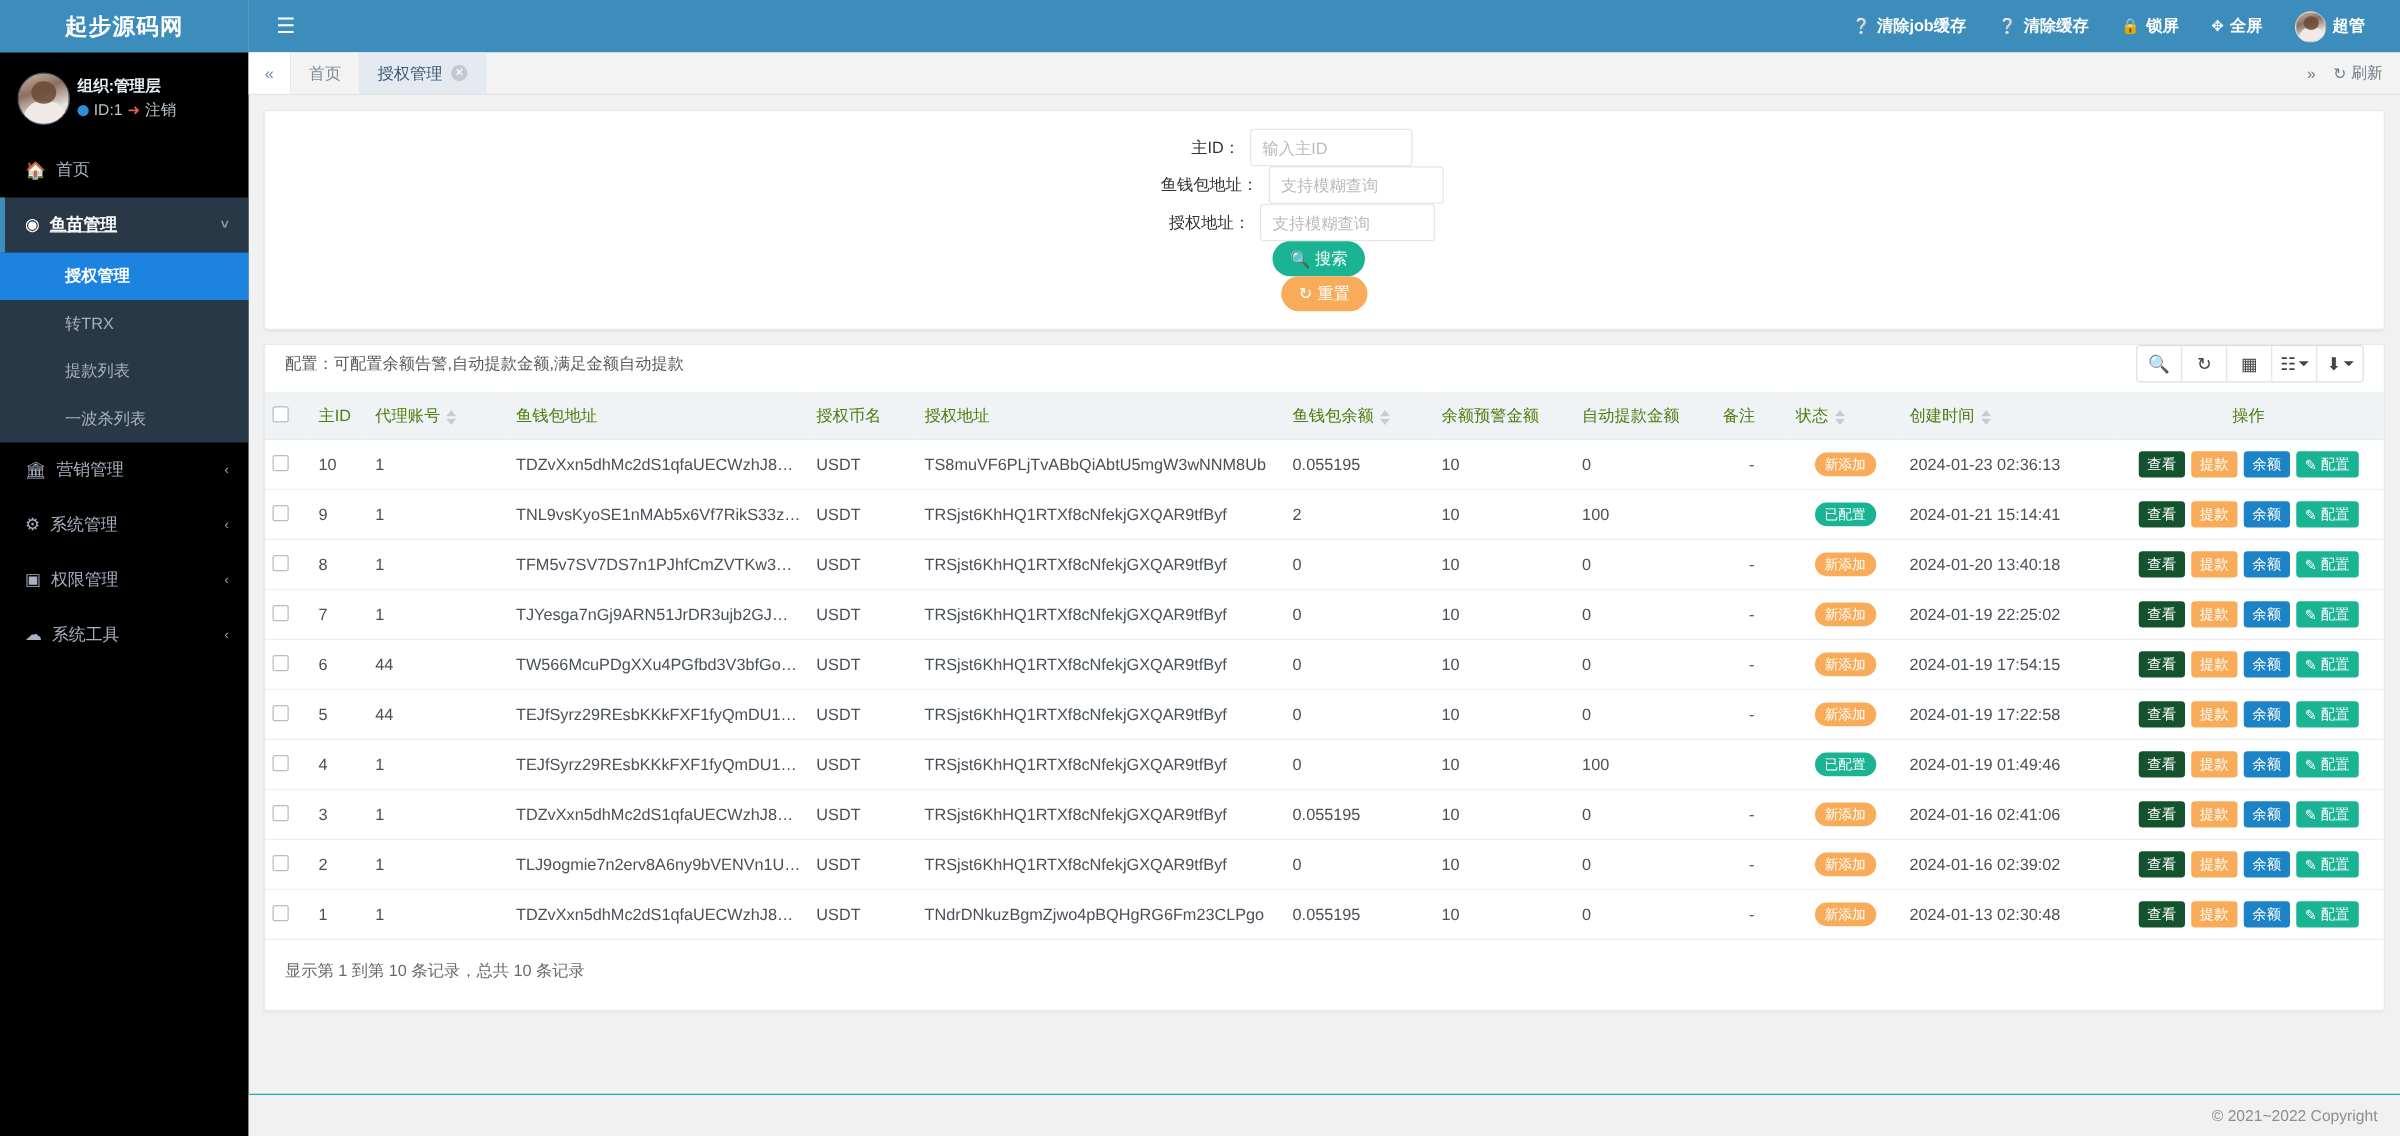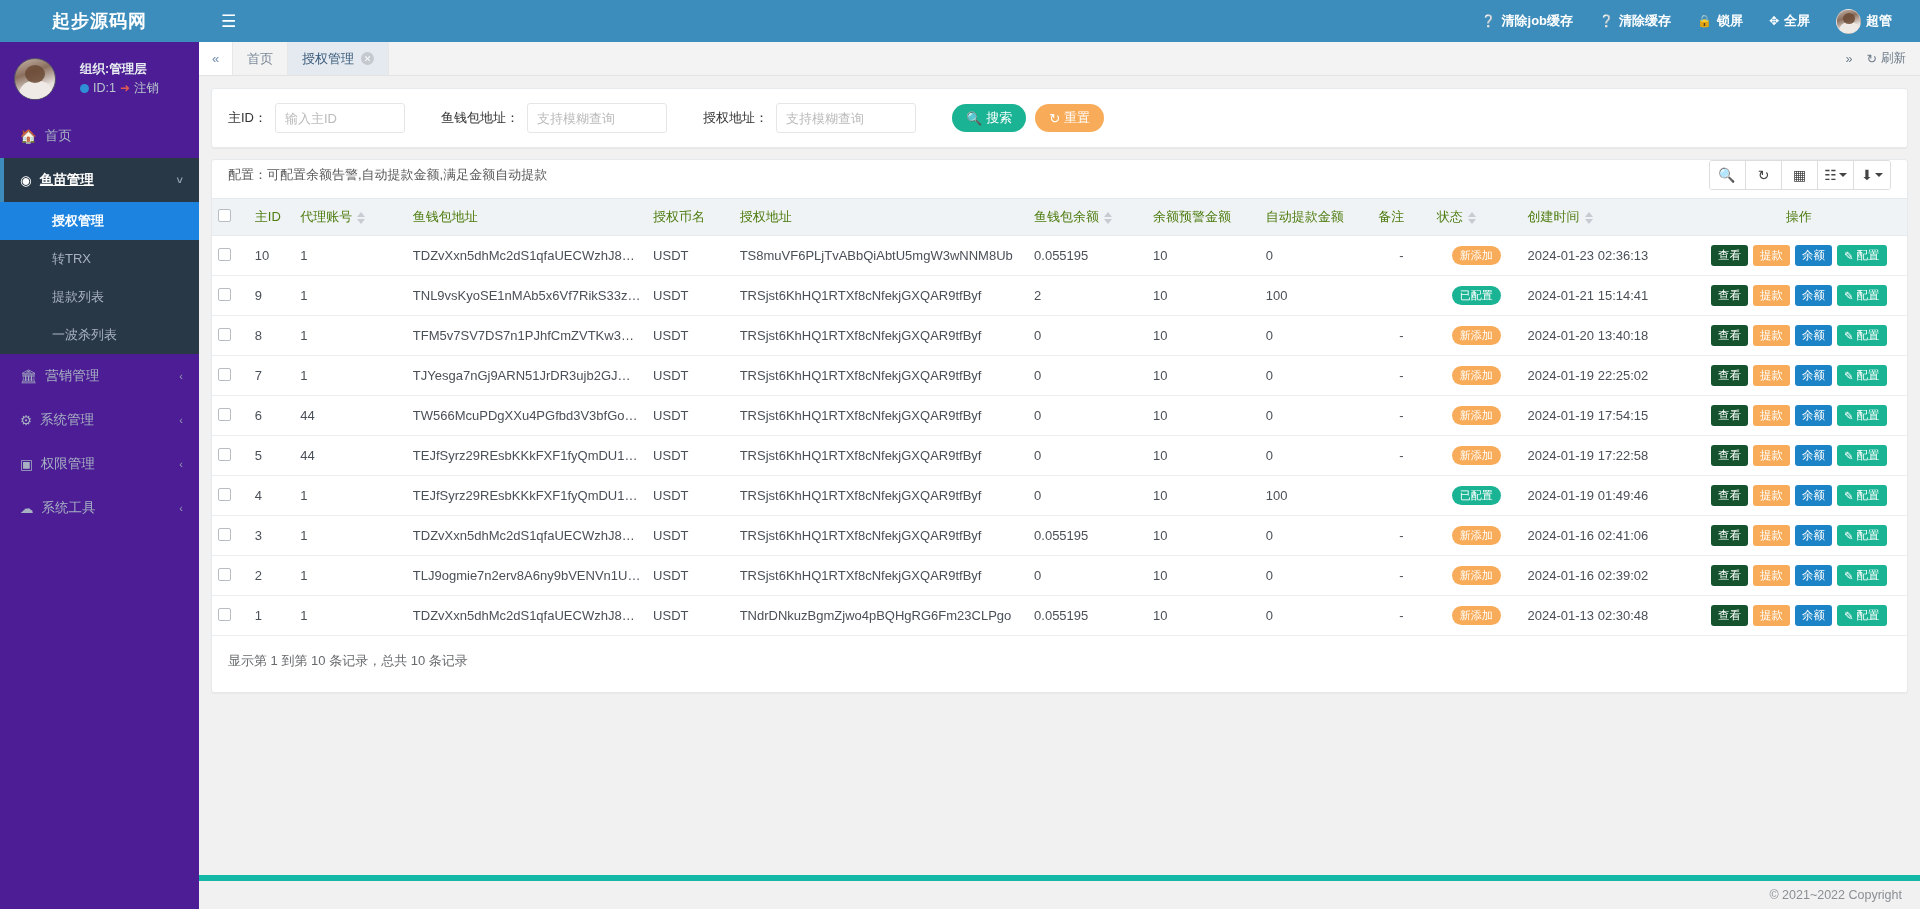--- a/index.html
+++ b/index.html
@@ -6,27 +6,27 @@
   html, body {
     width: 1920px; height: 909px;
     font-family: "Liberation Sans", "DejaVu Sans", sans-serif;
     font-size: 13px;
     background: #f1f1f1;
     overflow: hidden;
   }
   .app { display: flex; width: 1920px; height: 909px; position: relative; }
 
   
-  .sidebar { width: 199px; flex: 0 0 199px; background: #4c1d95; display: flex; flex-direction: column; }
+  .sidebar { width: 199px; flex: 0 0 199px; background: #000000; display: flex; flex-direction: column; }
   .brand {
     height: 42px; background: #3c8dbc; color: #fff;
     display: flex; align-items: center; justify-content: center;
     font-size: 18px; font-weight: bold; letter-spacing: 1px;
   }
-  .profile { padding: 16px 0 14px 0; display: flex; align-items: center; gap: 24px; padding-left: 14px; }
+  .profile { padding: 16px 0 14px 0; display: flex; align-items: center; gap: 6px; padding-left: 14px; }
   .avatar {
     width: 42px; height: 42px; border-radius: 50%;
     background: linear-gradient(160deg,#c9b8ad 0%, #8b6f5e 35%, #e8e2de 70%, #d8cfc8 100%);
     border: 1px solid #556; flex: 0 0 42px; position: relative; overflow: hidden;
   }
   .avatar::after {
     content:""; position:absolute; left:10px; top:6px; width:20px; height:18px;
     border-radius:50%; background:#6b4a35; opacity:.85;
   }
   .avatar::before {
@@ -80,21 +80,21 @@
   .tab {
     display: flex; align-items: center; gap: 7px; padding: 0 14px; font-size: 13px;
     color: #7b8a99; background: #f3f3f4; border-right: 1px solid #e7e7e7; cursor: pointer;
   }
   .tab.active { background: #e4eaf0; color: #3a5a7a; }
   .tab-x { width: 13px; height: 13px; border-radius: 50%; background: #c3c9ce; color: #fff; font-size: 9px; display:flex; align-items:center; justify-content:center; }
   .tabbar-right { margin-left: auto; display: flex; align-items: center; gap: 14px; padding-right: 14px; color: #6d7b88; font-size: 12.5px; }
   .tabbar-right span { cursor: pointer; display:flex; align-items:center; gap:4px; }
 
   .content { flex: 1; padding: 12px; overflow: auto; }
-  .panel { background: #fff; border: 1px solid #e7eaec; border-radius: 3px; box-shadow: 0 1px 1px rgba(0,0,0,.04); }
+  .panel { background: #fff; border: 1px solid #e7eaec; border-radius: 3px; box-shadow: 0 1px 1px rgba(0,0,0,.04); flex-direction: column; }
 
   
   .search-panel { padding: 14px 16px; margin-bottom: 11px; display: flex; align-items: center; flex-wrap: wrap; gap: 0; }
   .field { display: flex; align-items: center; margin-right: 36px; }
   .field label { font-size: 13px; color: #333; margin-right: 8px; white-space: nowrap; }
   .field input {
     height: 30px; border: 1px solid #e5e6e7; border-radius: 3px; padding: 0 9px;
     font-size: 13px; color: #555; outline: none; font-family: inherit; background:#fff;
   }
   .field input::placeholder { color: #bbb; }
@@ -141,21 +141,21 @@
   .op-draw { background: #f8ac59; }
   .op-bal  { background: #1c84c6; }
   .op-cfg  { background: #1ab394; }
 
   .tbl-foot { padding: 16px 16px 22px 16px; font-size: 13px; color: #676a6c; }
 
   .page-footer {
     position: absolute; right: 0; bottom: 0; left: 199px; height: 34px;
     display: flex; align-items: center; justify-content: flex-end;
     padding-right: 18px; background: #f1f1f1; color: #8a8f94; font-size: 12.5px;
-    border-top: 6px solid #14b8a6;
+    border-top: 1px solid #14b8a6;
   }
 
   
   col.c-cb   { width: 34px; }
   col.c-id   { width: 42px; }
   col.c-agent{ width: 104px; }
   col.c-wal  { width: 222px; }
   col.c-coin { width: 80px; }
   col.c-auth { width: 272px; }
   col.c-bal  { width: 110px; }

